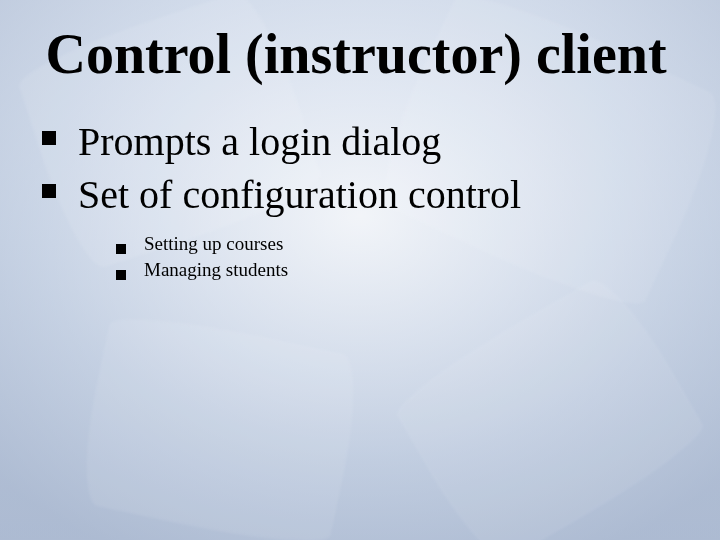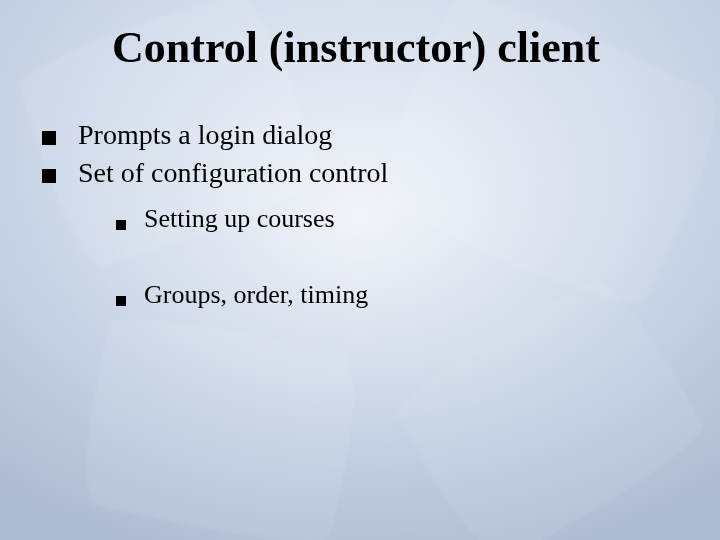--- a/index.html
+++ b/index.html
@@ -31,55 +31,55 @@
   .l2 { width:300px; height:240px; top:30px; right:20px; transform:rotate(25deg); opacity:.30; }
   .l3 { width:260px; height:200px; bottom:10px; left:90px; transform:rotate(12deg); opacity:.30; }
   .l4 { width:260px; height:200px; bottom:20px; right:40px; transform:rotate(-30deg); opacity:.28; }
 
   .title {
     position: absolute;
     top: 22px;
     left: 0;
     right: 8px;
     text-align: center;
-    font-size: 44px;
+    font-size: 56px;
     font-weight: bold;
   }
 
   .body {
     position: absolute;
     top: 118px;
     left: 42px;
     right: 40px;
   }
 
   .lvl1 {
     display: flex;
     align-items: flex-start;
-    font-size: 28px;
+    font-size: 40px;
     line-height: 1.22;
     margin-bottom: 4px;
   }
   .lvl1 .bullet {
     width: 14px;
     height: 14px;
     background: #000;
     flex: 0 0 14px;
     margin-top: 13px;
     margin-right: 22px;
   }
   .lvl1 .text { flex: 1; }
 
   .sub {
     margin: 12px 0 16px 74px;
   }
   .lvl2 {
     display: flex;
-    align-items: center;
-    font-size: 26px;
+    align-items: flex-start;
+    font-size: 19px;
     line-height: 1.3;
     margin-bottom: 2px;
   }
   .lvl2 .bullet {
     width: 10px;
     height: 10px;
     background: #000;
     flex: 0 0 10px;
     margin-top: 12px;
     margin-right: 18px;
@@ -109,26 +109,24 @@
     <div class="lvl1">
       <div class="bullet"></div>
       <div class="text">Set of configuration control</div>
     </div>
 
     <div class="sub">
       <div class="lvl2">
         <div class="bullet"></div>
         <div class="text">Setting up courses</div>
       </div>
+      <div class="lvl2">
+        <div class="bullet"></div>
+        <div class="text">Managing students</div>
+      </div>
     </div>
 
     <div class="gap"></div>
 
 
-    <div class="sub">
-      <div class="lvl2">
-        <div class="bullet"></div>
-        <div class="text">Groups, order, timing</div>
-      </div>
-    </div>
 
   </div>
 </div>
 
 </body></html>

